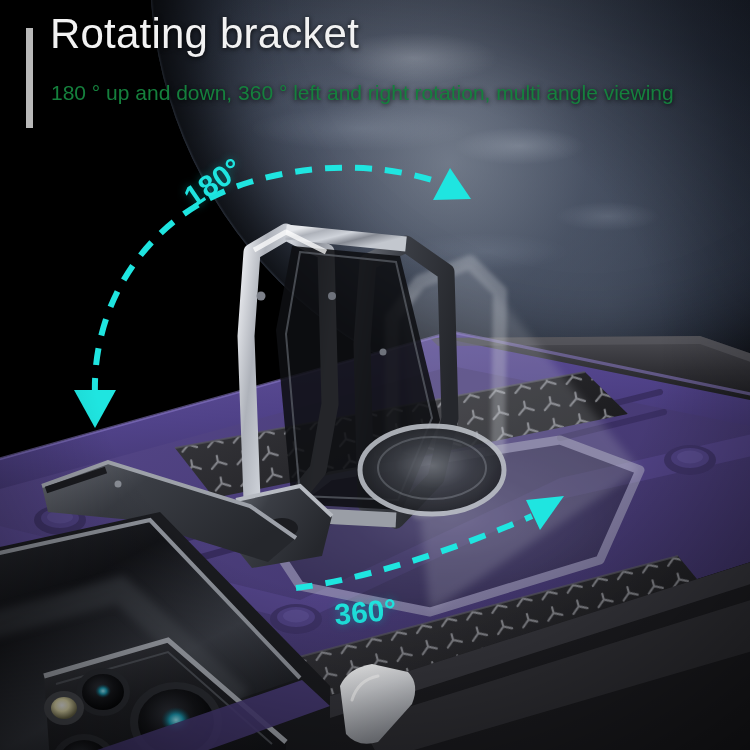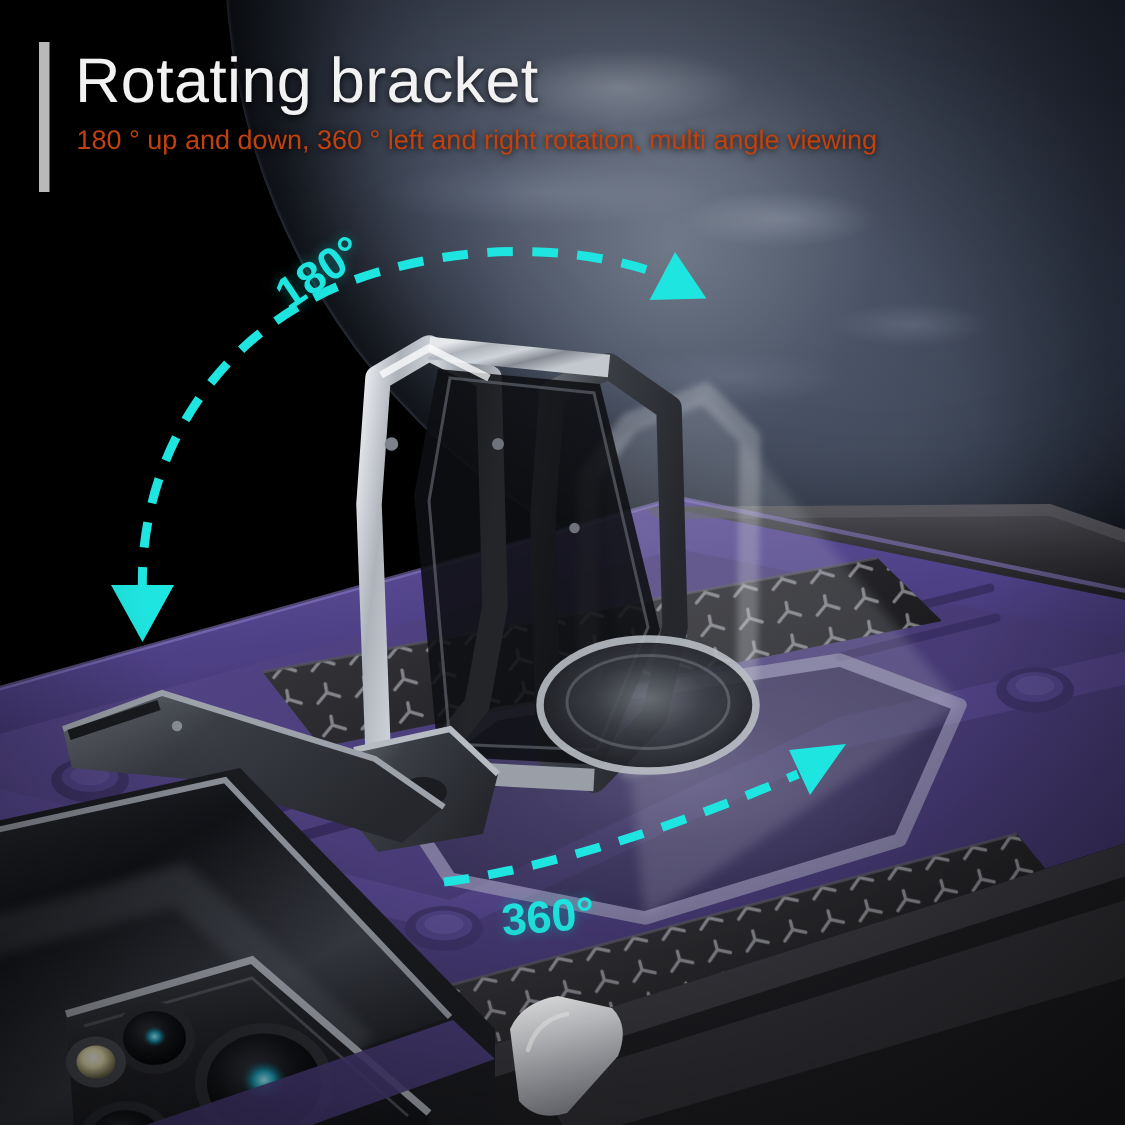--- a/index.html
+++ b/index.html
@@ -53,30 +53,30 @@
     pointer-events:none;
   }
 
   
   .header{position:absolute;left:0;top:0;width:100%;}
   .accent-bar{
     position:absolute;left:26px;top:28px;
     width:7px;height:100px;background:#b9b9b9;
   }
   .title{
-    position:absolute;left:50px;top:28px;
+    position:absolute;left:50px;top:8px;
     font-size:42px;line-height:52px;
     color:#f2f2f2;font-weight:400;letter-spacing:.2px;
     white-space:nowrap;
     text-shadow:0 1px 5px rgba(0,0,0,.85);
   }
   .subtitle{
     position:absolute;left:51px;top:78px;
-    font-size:18px;line-height:30px;
-    color:#c2410c;font-weight:400;
+    font-size:21px;line-height:30px;
+    color:#15803d;font-weight:400;
     width:640px;
     text-shadow:0 1px 5px rgba(0,0,0,.9);
   }
 
   
   .ann-svg{position:absolute;inset:0;width:750px;height:750px;pointer-events:none;}
   .deg-label{
     position:absolute;
     color:#1fe5e0;
     font-weight:700;

